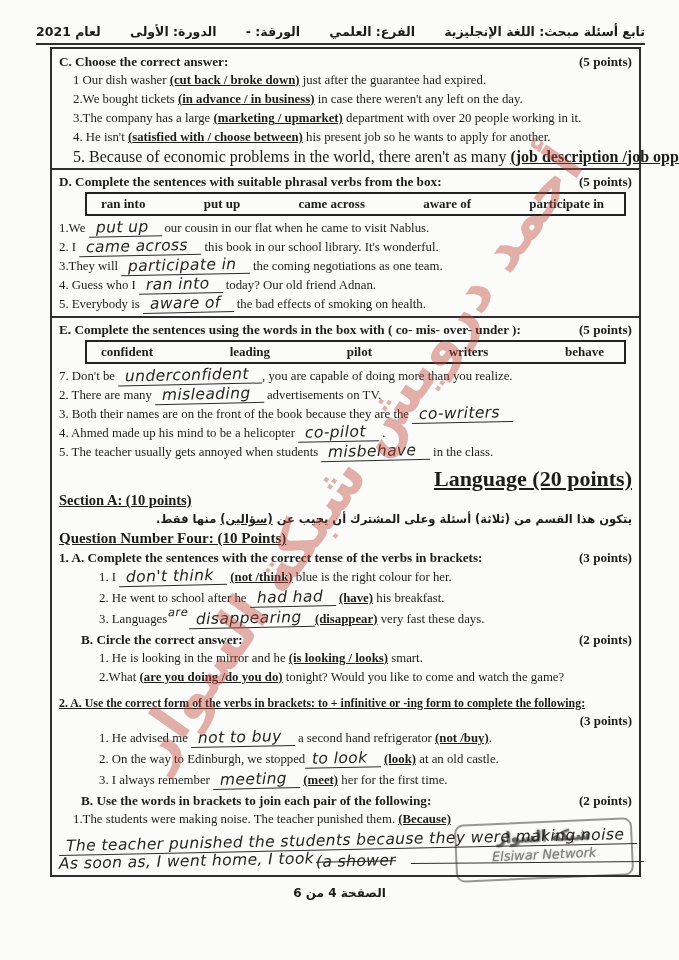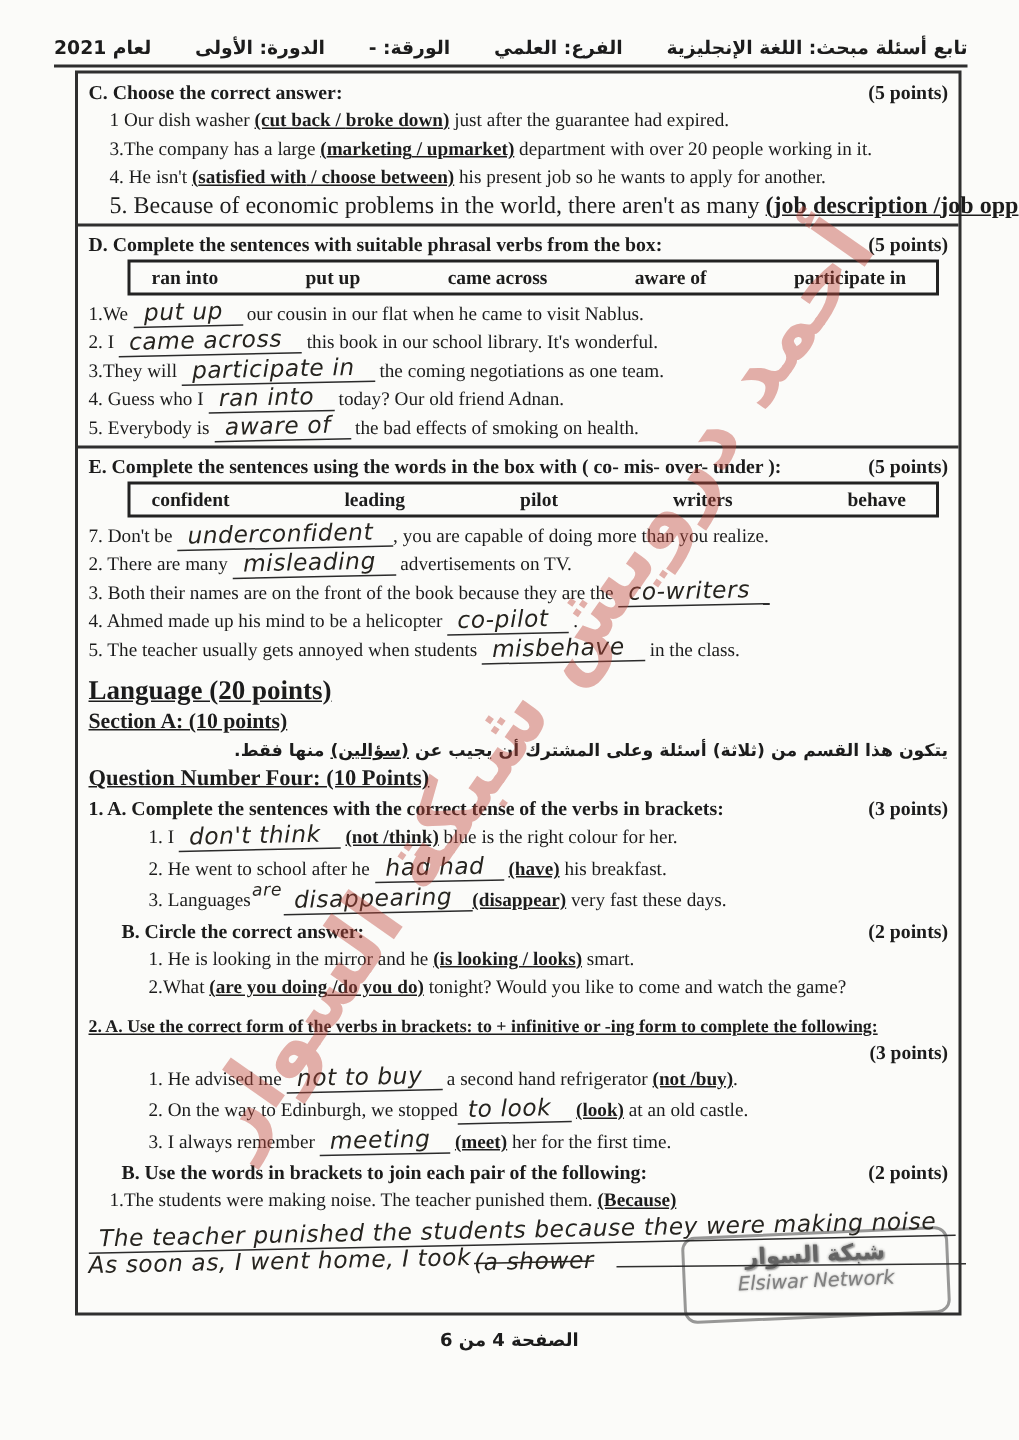--- a/index.html
+++ b/index.html
@@ -63,21 +63,21 @@
     letter-spacing:.4px;
     display:inline-block;
     transform:rotate(-1.2deg);
     line-height:15px;
   }
   .hb{border-bottom:1.4px solid #2b2b2b;padding:0 13px 1px 7px;}
   .hs{font-size:11.5px;position:relative;top:-7px;padding:0 1px;}
   .hst{text-decoration:line-through;padding:0 2px;}
   .nwl{white-space:nowrap;}
 
-  .lang-title{text-align:left;font-weight:bold;font-size:18px;text-decoration:underline;line-height:24px;margin-top:5px;}
+  .lang-title{text-align:right;font-weight:bold;font-size:22px;text-decoration:underline;line-height:24px;margin-top:5px;}
   .sectionA{font-weight:bold;font-size:14.5px;text-decoration:underline;line-height:19px;}
   .ar-note{
     direction:rtl;text-align:right;
     font-family:"DejaVu Sans", sans-serif;
     font-weight:bold;font-size:11.5px;line-height:18px;
   }
   .q4-title{font-weight:bold;font-size:15px;text-decoration:underline;line-height:20px;}
 
   .ind1{padding-left:14px;}
   .ind2{padding-left:40px;}
@@ -159,20 +159,21 @@
   </div>
 
   <div class="box">
 
     <div>
       <div class="sec-head">
         <span>C. Choose the correct answer:</span>
         <span class="pts">(5 points)</span>
       </div>
       <div class="line ind1"><span>1 Our dish washer </span><span class="b">(cut back / </span><span class="b u">broke down</span><span class="b">)</span><span> just after the guarantee had expired.</span></div>
+      <div class="line ind1"><span>2.We bought tickets </span><span class="b">(</span><span class="b u">in advance</span><span class="b"> / in business)</span><span> in case there weren't any left on the day.</span></div>
       <div class="line ind1"><span>3.The company has a large </span><span class="b">(</span><span class="b u">marketing</span><span class="b"> /  upmarket)</span><span> department with over 20 people working in it.</span></div>
       <div class="line ind1"><span>4. He isn't </span><span class="b">(</span><span class="b u">satisfied with</span><span class="b"> / choose between)</span><span> his present job so he wants to apply for another.</span></div>
       <div class="line ind1 sm"><span>5. Because of economic problems in the world, there aren't as many </span><span class="b">(job description /</span><span class="b u">job opportunities</span><span class="b">).</span></div>
     </div>
 
     <div class="divider"></div>
 
     <div>
       <div class="sec-head">
         <span>D. Complete the sentences with suitable phrasal verbs from the box:</span>

